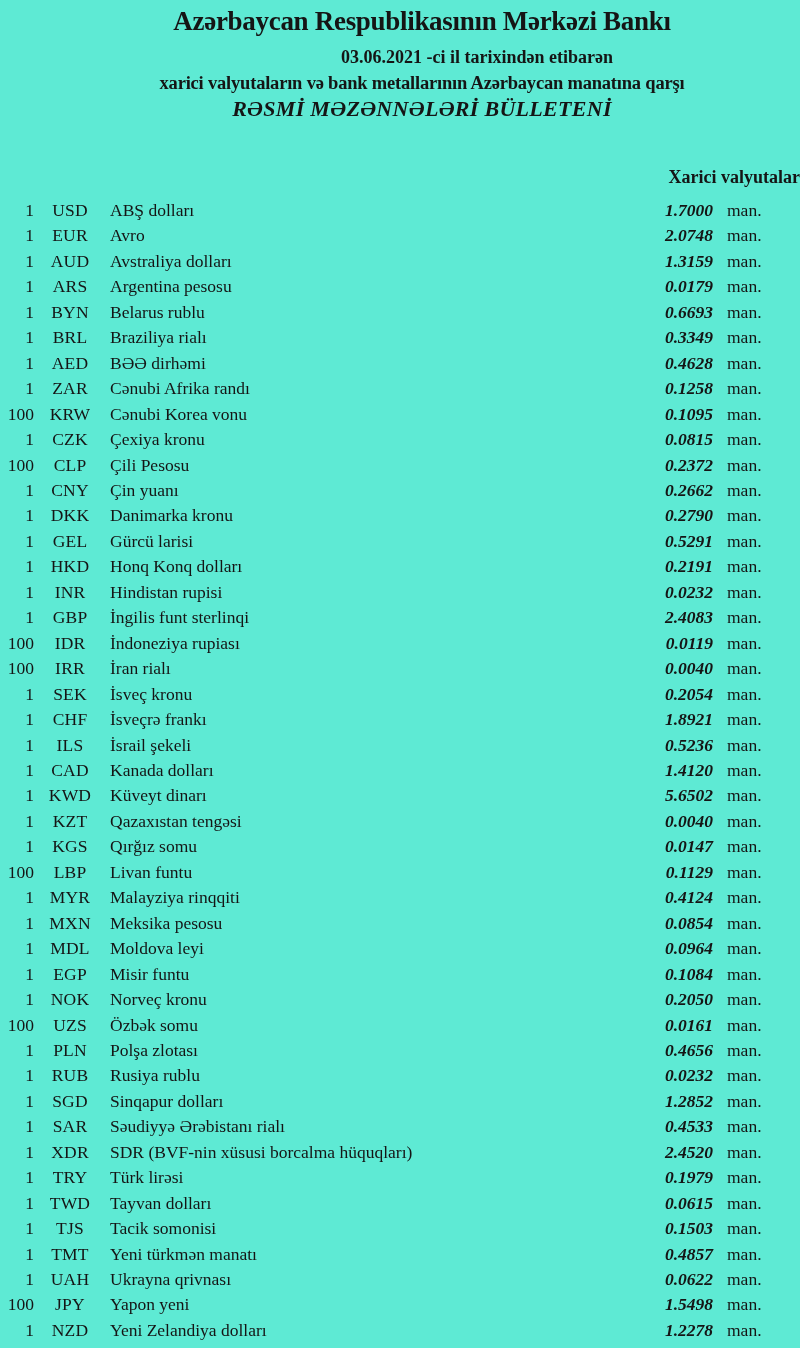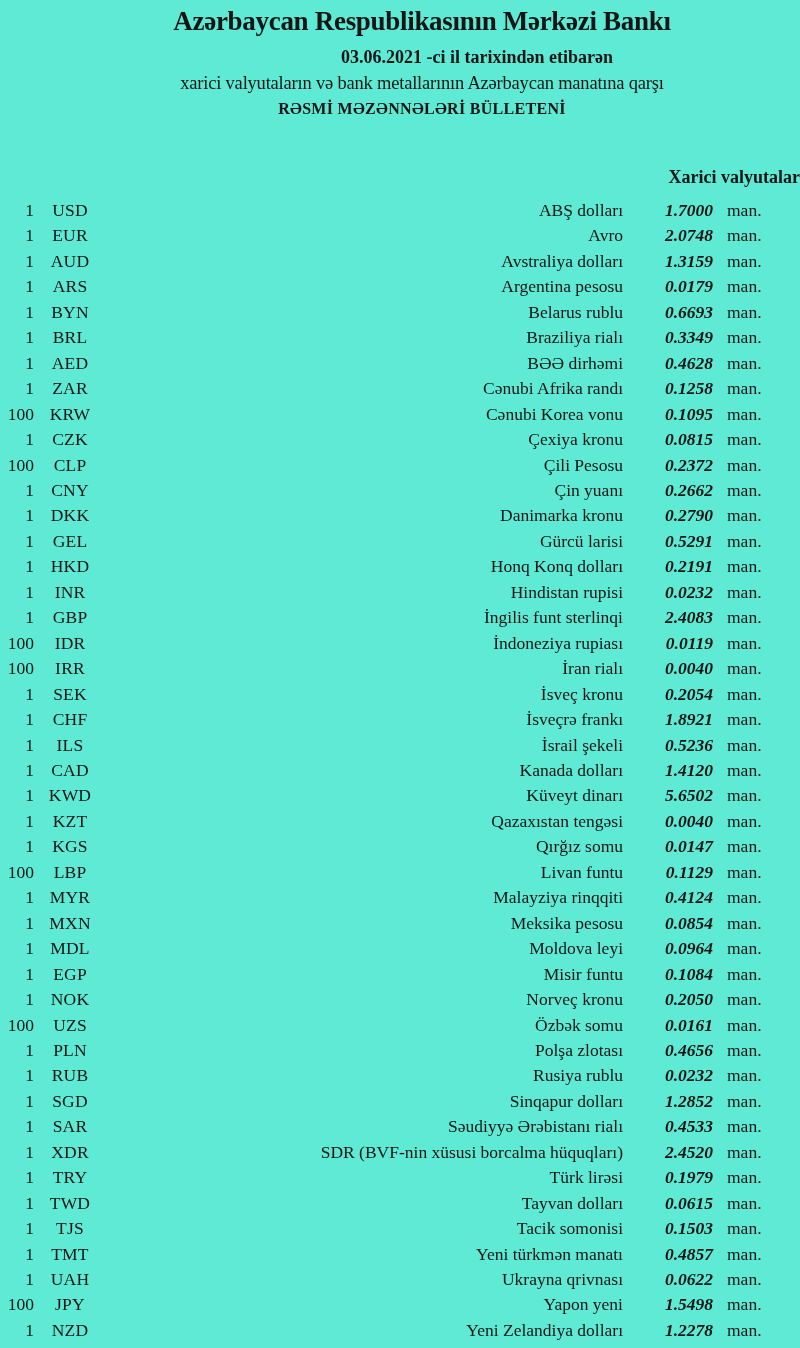--- a/index.html
+++ b/index.html
@@ -30,30 +30,31 @@
   }
   .date-line {
     font-size: 18px;
     font-weight: bold;
     line-height: 24px;
     margin-top: 7px;
     margin-left: 110px; 
   }
   .subtitle {
     font-size: 18.5px;
-    font-weight: normal;
+    font-weight: bold;
     line-height: 25px;
     margin-top: 2px;
     letter-spacing: -0.2px;
   }
   .bulletin-title {
-    font-size: 16px;
+    font-size: 22px;
     font-weight: bold;
     line-height: 26px;
     letter-spacing: 0.3px;
+    font-style: italic;
   }
   .section-title {
     text-align: right;
     padding-left: 44px;
     font-size: 18px;
     font-weight: bold;
     line-height: 25px;
     margin-top: 43px;
   }
   .rates-table {
@@ -68,21 +69,21 @@
     white-space: nowrap;
   }
   .qty-cell {
     text-align: right;
   }
   .currency-code-cell {
     text-align: center;
     letter-spacing: 0.2px;
   }
   .currency-name-cell {
-    text-align: right;
+    text-align: left;
     padding-left: 4px;
   }
   .rate-cell {
     text-align: right;
     font-weight: bold;
     font-style: italic;
     padding-right: 14px;
   }
   .unit-cell {
     text-align: left;

